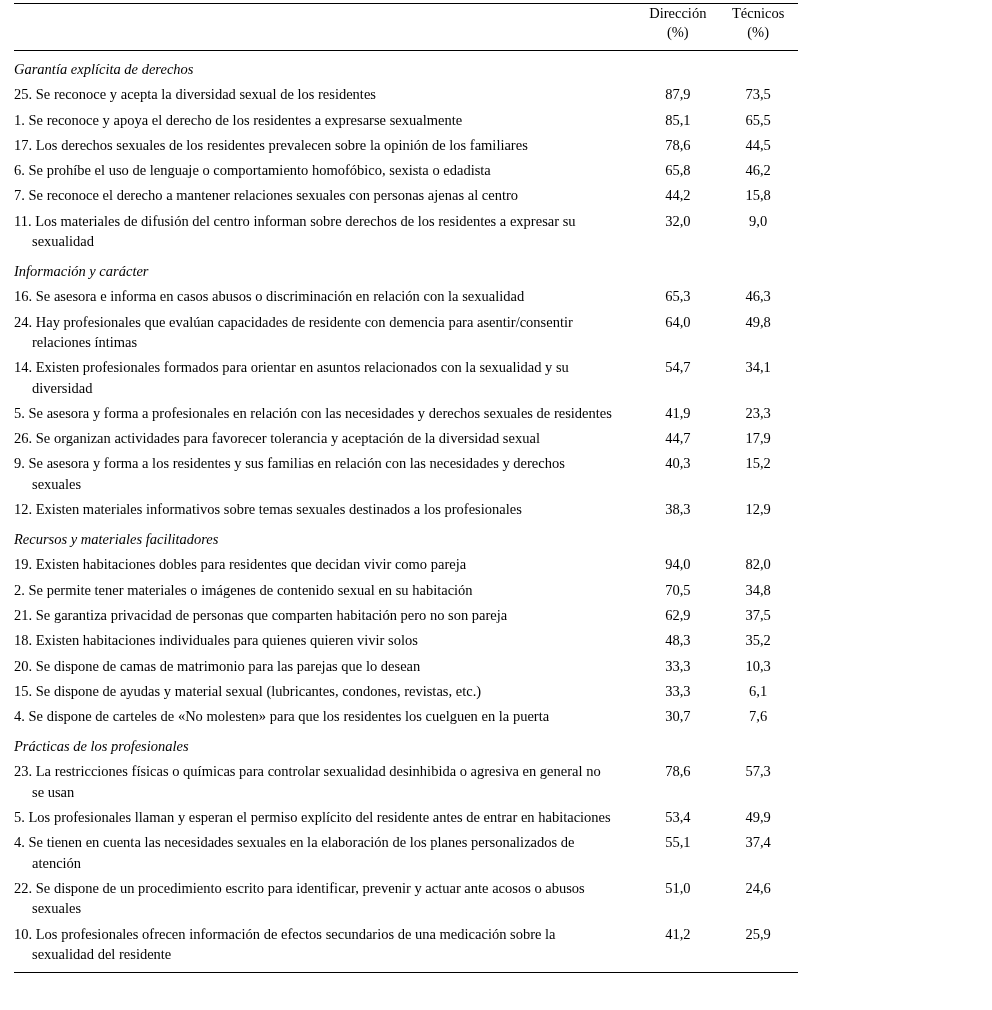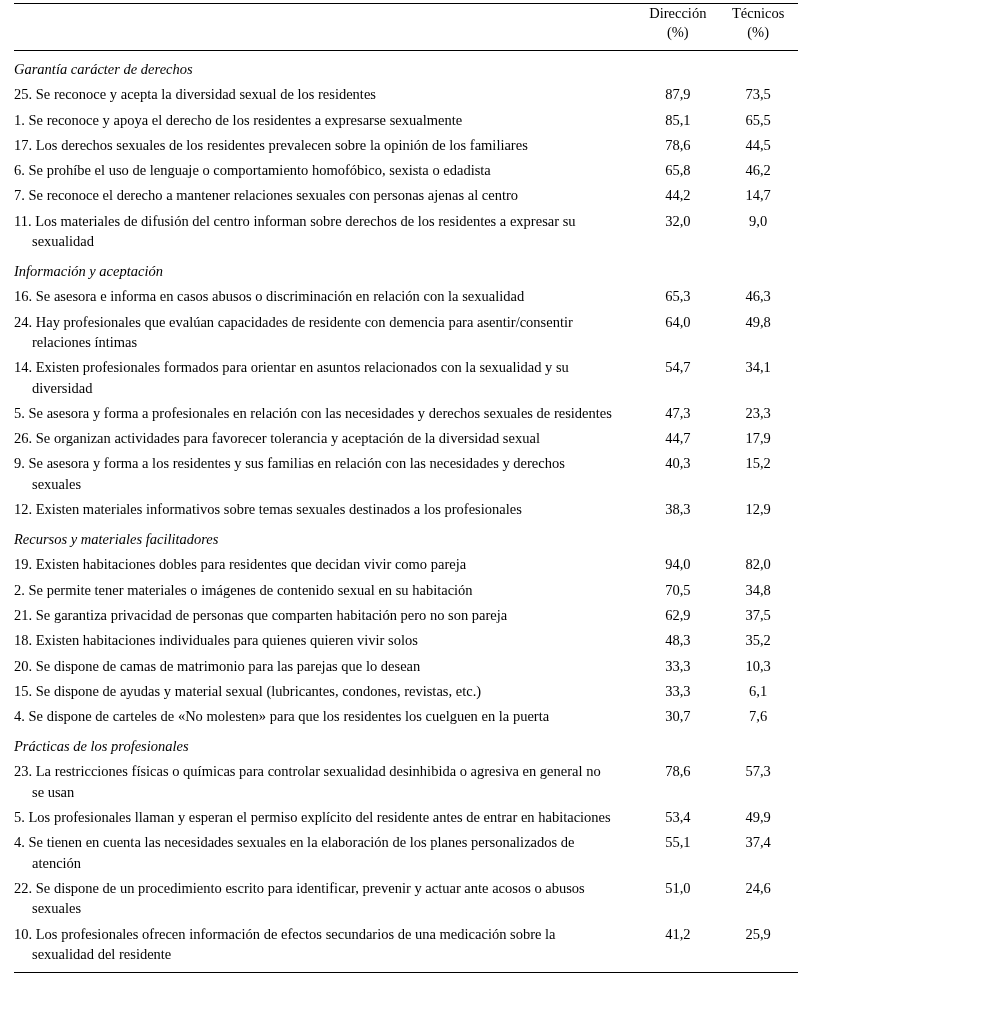--- a/index.html
+++ b/index.html
@@ -115,21 +115,21 @@
       <tr>
         <td class="rule-mid"></td>
         <td class="rule-mid"></td>
         <td class="rule-mid"></td>
       </tr>
     </thead>
     <tbody>
 
       <tr class="section-row">
         <td colspan="3">
-          <span class="section-title">Garantía carácter de derechos</span>
+          <span class="section-title">Garantía explícita de derechos</span>
         </td>
       </tr>
       <tr class="item-row">
         <td>
             <span class="item-label wrap">25. Se reconoce y acepta la diversidad sexual de los residentes</span>
           </td>
         <td class="col-num">87,9</td>
         <td class="col-num">73,5</td>
       </tr>
       <tr class="item-row">
@@ -151,33 +151,33 @@
             <span class="item-label wrap">6. Se prohíbe el uso de lenguaje o comportamiento homofóbico, sexista o edadista</span>
           </td>
         <td class="col-num">65,8</td>
         <td class="col-num">46,2</td>
       </tr>
       <tr class="item-row">
         <td>
             <span class="item-label wrap">7. Se reconoce el derecho a mantener relaciones sexuales con personas ajenas al centro</span>
           </td>
         <td class="col-num">44,2</td>
-        <td class="col-num">14,7</td>
+        <td class="col-num">15,8</td>
       </tr>
       <tr class="item-row">
         <td>
             <span class="item-label wrap">11. Los materiales de difusión del centro informan sobre derechos de los residentes a expresar su sexualidad</span>
           </td>
         <td class="col-num">32,0</td>
         <td class="col-num">9,0</td>
       </tr>
 
       <tr class="section-row">
         <td colspan="3">
-          <span class="section-title">Información y aceptación</span>
+          <span class="section-title">Información y carácter</span>
         </td>
       </tr>
       <tr class="item-row">
         <td>
             <span class="item-label wrap">16. Se asesora e informa en casos abusos o discriminación en relación con la sexualidad</span>
           </td>
         <td class="col-num">65,3</td>
         <td class="col-num">46,3</td>
       </tr>
       <tr class="item-row">
@@ -191,21 +191,21 @@
         <td>
             <span class="item-label wrap">14. Existen profesionales formados para orientar en asuntos relacionados con la sexualidad y su diversidad</span>
           </td>
         <td class="col-num">54,7</td>
         <td class="col-num">34,1</td>
       </tr>
       <tr class="item-row">
         <td>
             <span class="item-label wrap">5. Se asesora y forma a profesionales en relación con las necesidades y derechos sexuales de residentes</span>
           </td>
-        <td class="col-num">47,3</td>
+        <td class="col-num">41,9</td>
         <td class="col-num">23,3</td>
       </tr>
       <tr class="item-row">
         <td>
             <span class="item-label wrap">26. Se organizan actividades para favorecer tolerancia y aceptación de la diversidad sexual</span>
           </td>
         <td class="col-num">44,7</td>
         <td class="col-num">17,9</td>
       </tr>
       <tr class="item-row">

